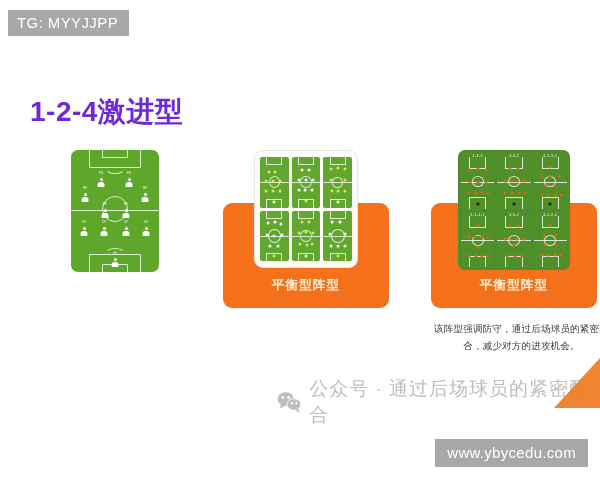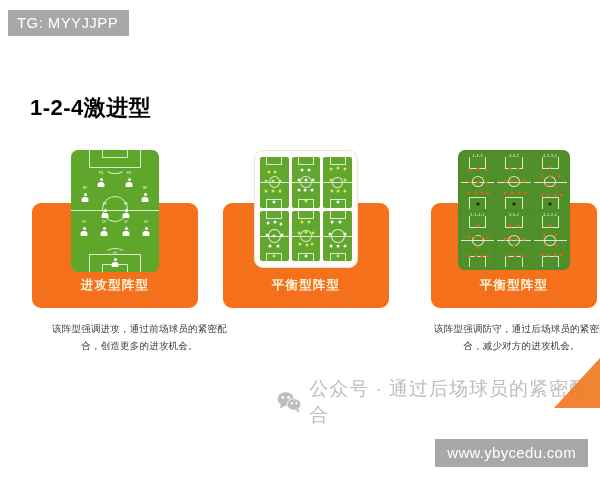--- a/index.html
+++ b/index.html
@@ -26,23 +26,23 @@
     letter-spacing: 0.4px;
     padding: 5px 11px 6px 9px;
     line-height: 1;
   }
 
   
   #page-title {
     position: absolute;
     left: 30px;
     top: 93px;
-    font-size: 22px;
+    font-size: 28px;
     font-weight: bold;
-    color: #000000;
+    color: #6d28d9;
     letter-spacing: 0.5px;
     white-space: nowrap;
   }
 
   
   #cards {
     position: absolute;
     left: 0;
     top: 148px;
     width: 600px;
@@ -246,23 +246,20 @@
 <body>
 
 <div id="tg-banner">TG: MYYJJPP</div>
 
 <div id="page-title">1-2-4激进型</div>
 
 <div id="cards">
 
   <div class="card c0">
     <div class="card-shell">
-      <div class="card-orange">
-        <div class="card-label">进攻型阵型</div>
-      </div>
       <div class="art single">
 
         <div class="pl" style="left:0;top:60px;width:88px;height:1px;"></div>
         <div class="pc" style="left:31px;top:46px;width:26px;height:26px;"></div>
         <div class="pb" style="left:18px;top:0;width:52px;height:18px;border-top:none;"></div>
         <div class="pb" style="left:31px;top:0;width:26px;height:8px;border-top:none;"></div>
         <div class="pc" style="left:34px;top:13px;width:20px;height:11px;border-top-color:transparent;border-left-color:transparent;border-right-color:transparent;"></div>
         <div class="pb" style="left:18px;top:104px;width:52px;height:18px;border-bottom:none;"></div>
         <div class="pb" style="left:31px;top:114px;width:26px;height:8px;border-bottom:none;"></div>
         <div class="pc" style="left:34px;top:98px;width:20px;height:11px;border-bottom-color:transparent;border-left-color:transparent;border-right-color:transparent;"></div>
@@ -317,21 +314,20 @@
             <b></b>
             <i></i>
           </div>
         <div class="tok" style="left:44px;top:113px;">
             <s>GK</s>
             <b></b>
             <i></i>
           </div>
       </div>
     </div>
-    <div class="desc c0">该阵型强调进攻，通过前场球员的紧密配合，创造更多的进攻机会。</div>
   </div>
 
   <div class="card c1">
     <div class="card-shell">
       <div class="card-orange">
         <div class="card-label">平衡型阵型</div>
       </div>
       <div class="art panel">
         <div class="mini-wrap">
           <div class="mini light">

